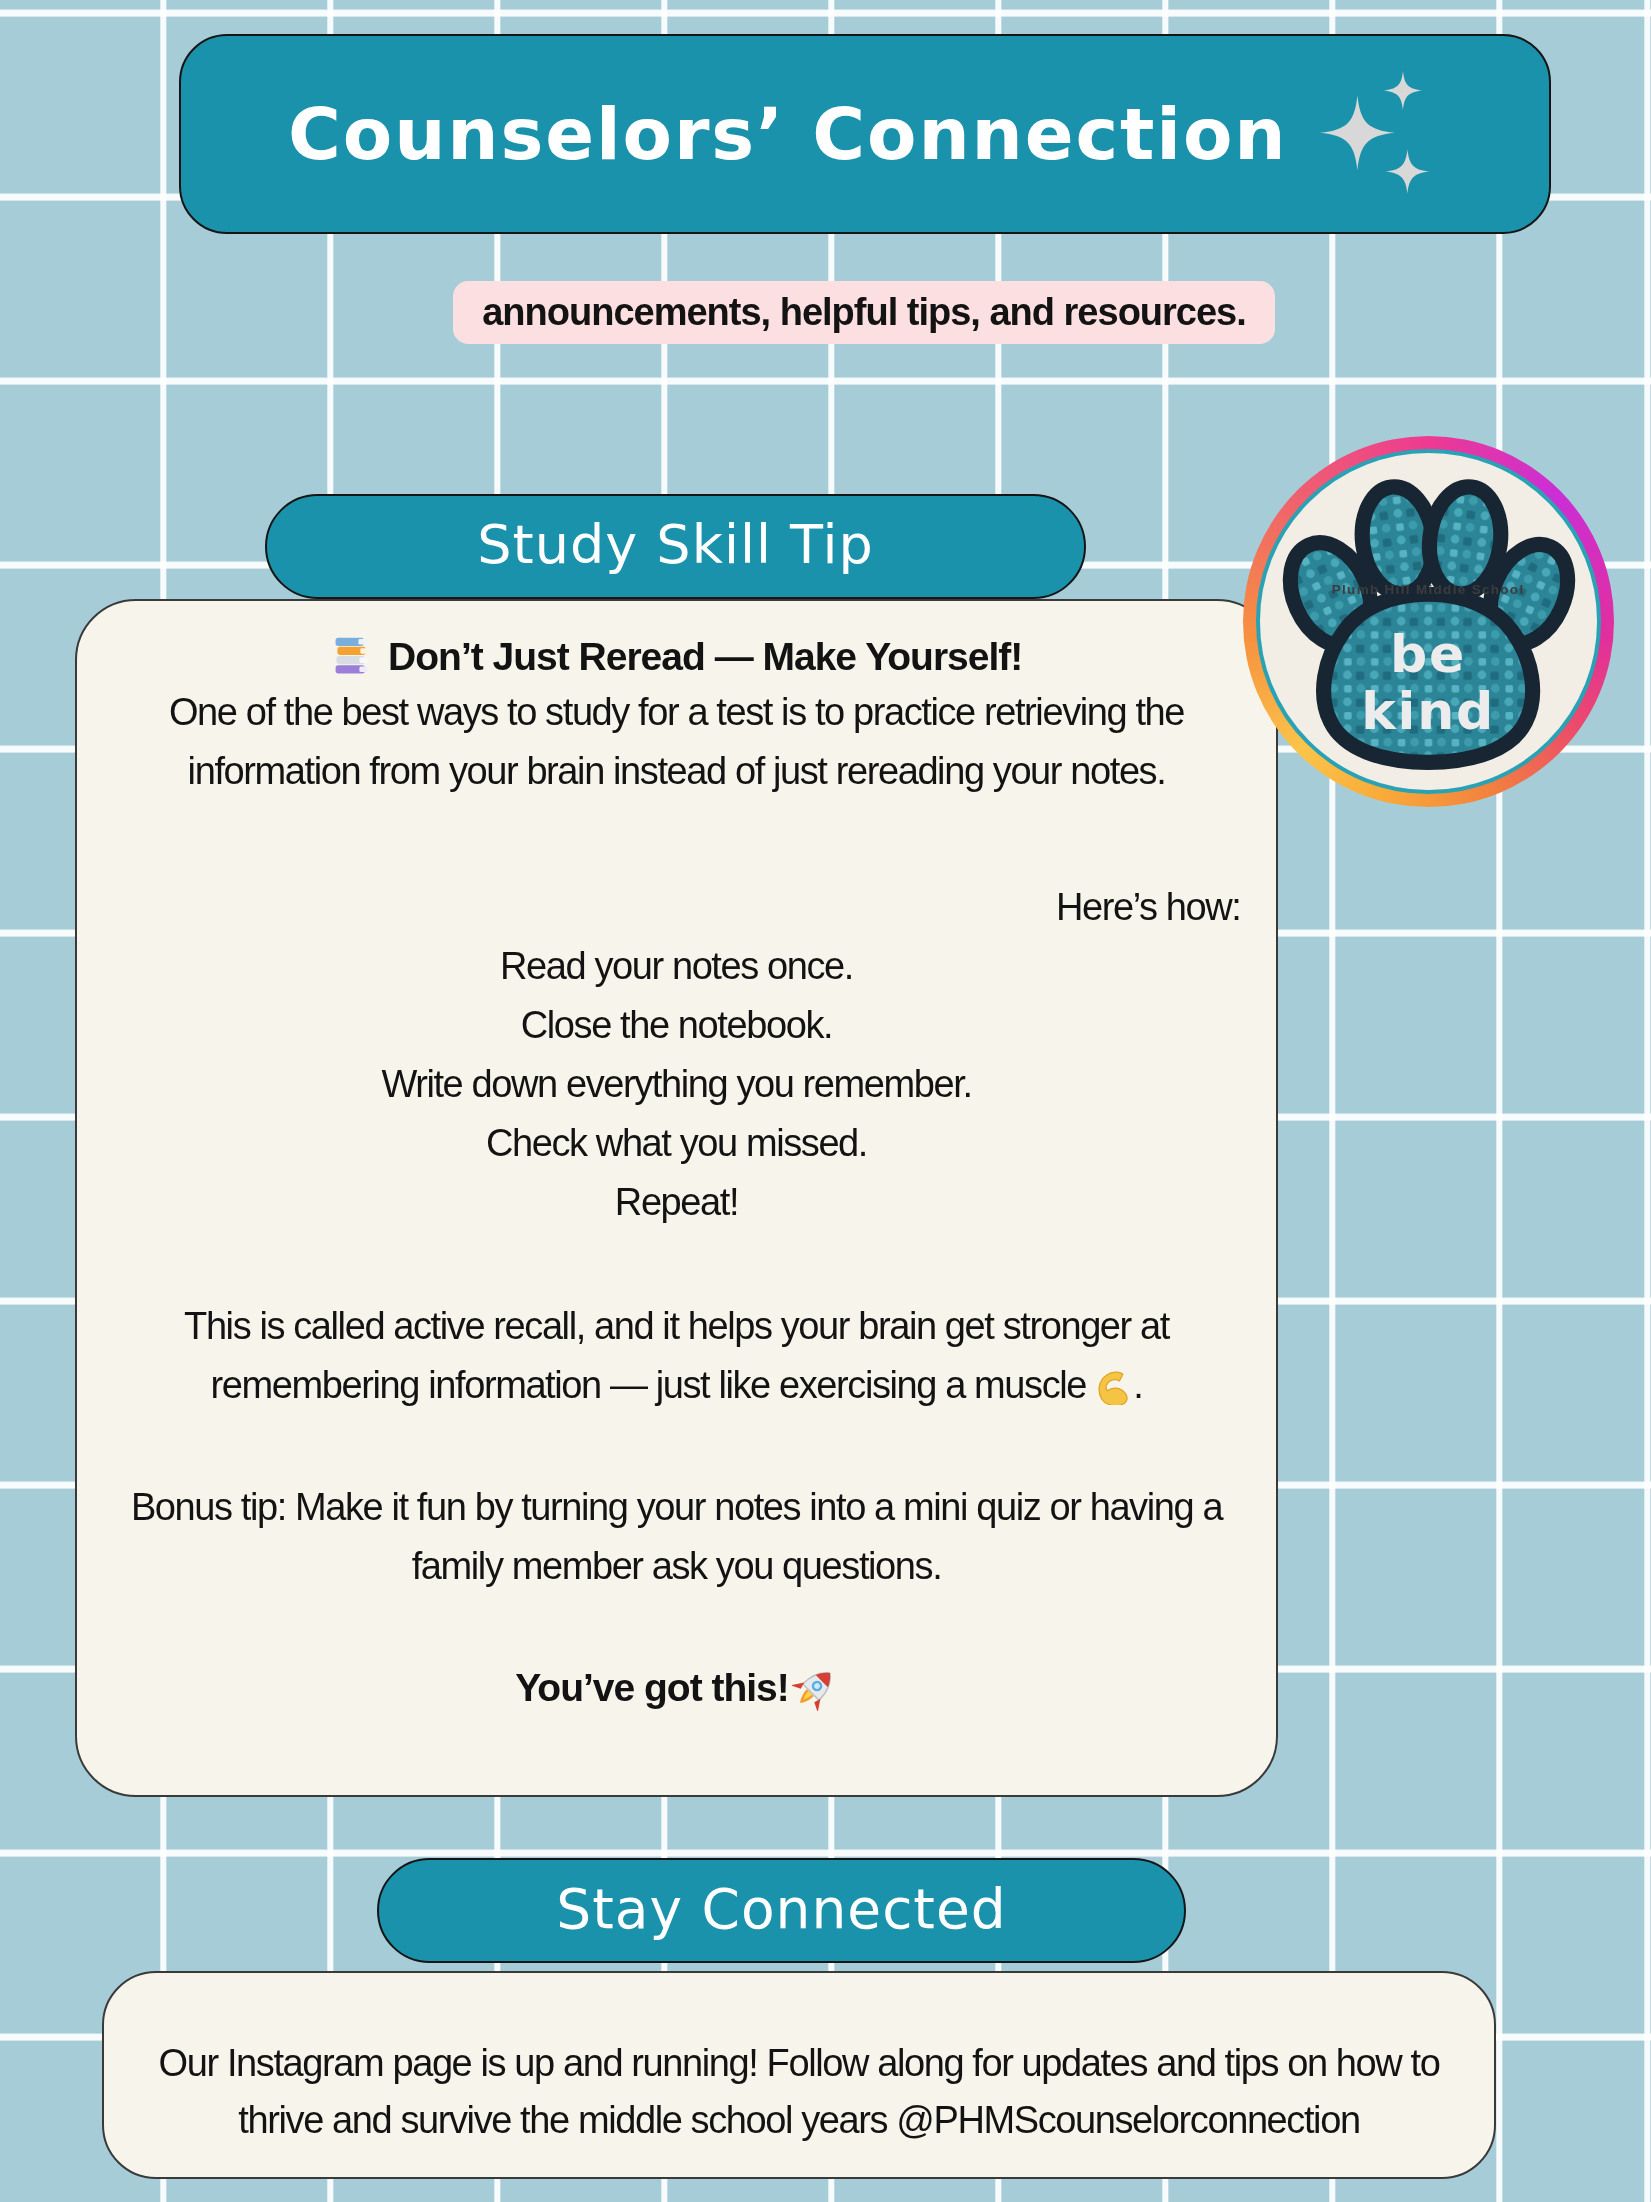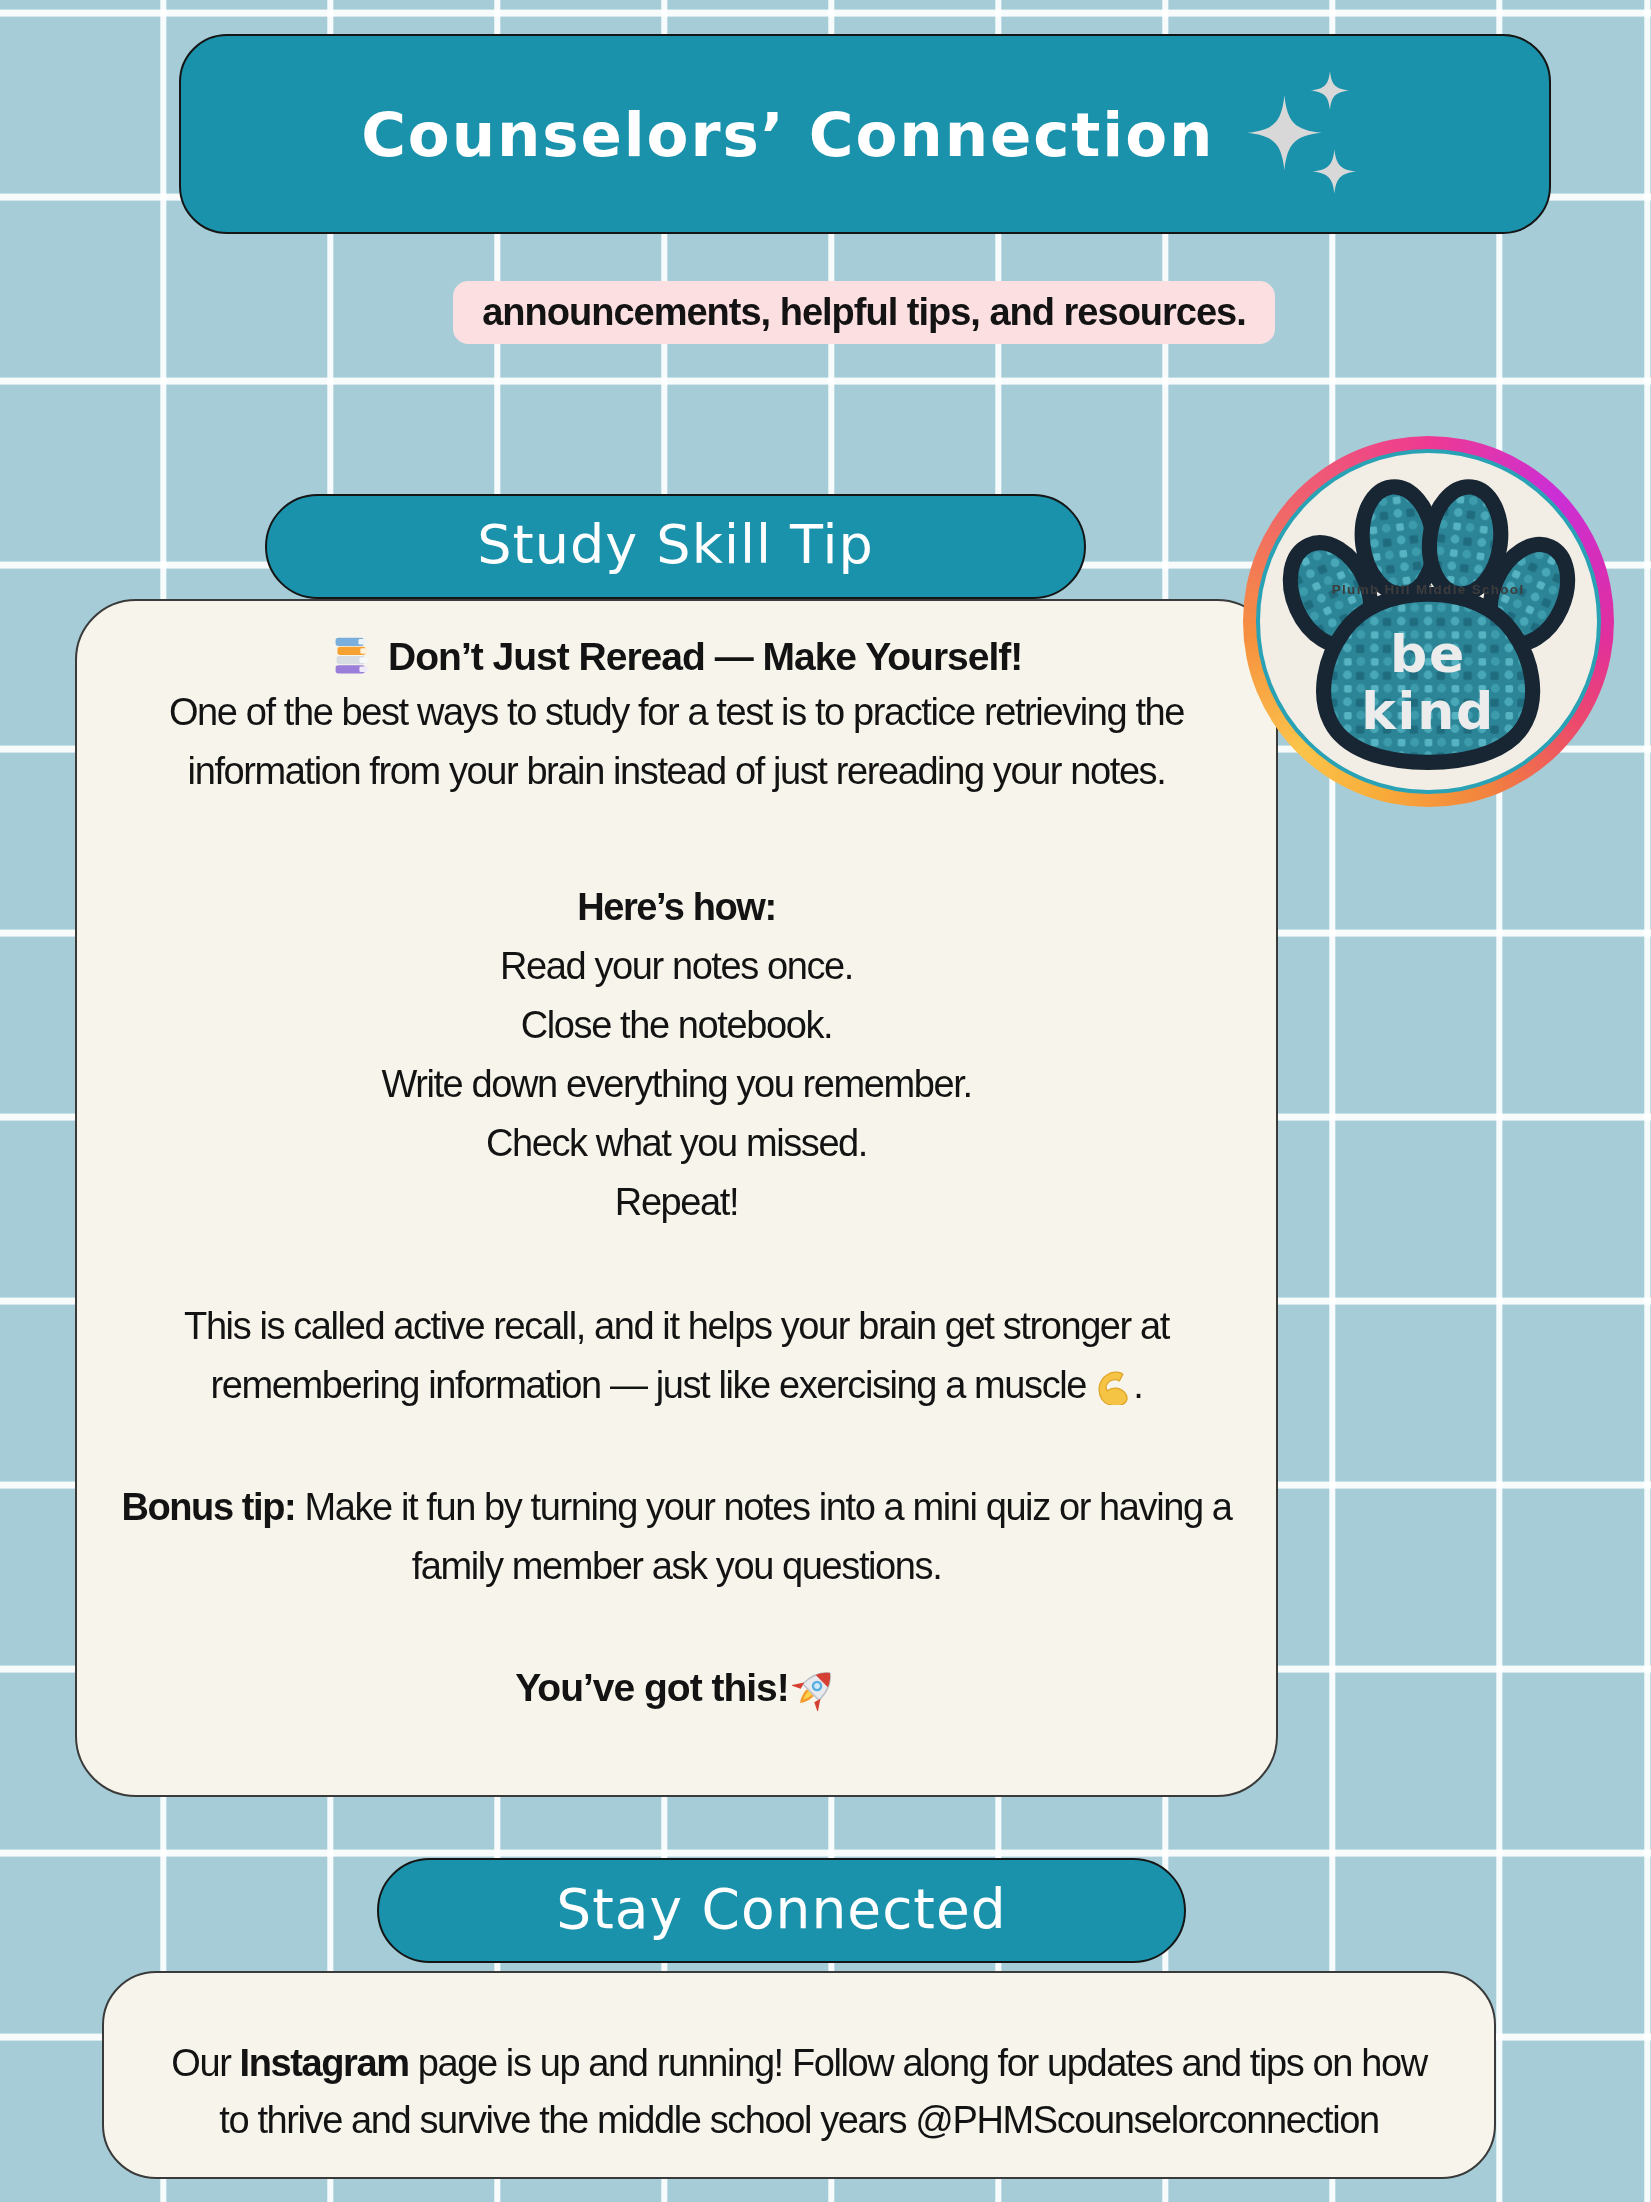--- a/index.html
+++ b/index.html
@@ -17,21 +17,21 @@
 
   
   .banner{
     left:179px;top:34px;width:1372px;height:200px;
     background:#1a92ab;border:2.9px solid #151515;border-radius:48px;
     display:flex;align-items:center;justify-content:center;gap:32.5px;
     box-sizing:border-box;z-index:2;
   }
   .banner-title{
     font-family:"DejaVu Sans", sans-serif;font-weight:bold;
-    font-size:61px;color:#ffffff;letter-spacing:1.9px;white-space:nowrap;
+    font-size:72px;color:#ffffff;letter-spacing:1.9px;white-space:nowrap;
   }
   .sparkles{width:122px;height:143px;flex:0 0 auto;}
 
   
   .welcome{left:76px;right:0;top:281px;text-align:center;z-index:2;}
   .welcome .row{line-height:0;}
   .hl{
     display:inline-block;background:#fcdfe1;border-radius:15.3px;
     height:63px;line-height:63px;padding:0 29px;
     font-weight:bold;font-size:38px;letter-spacing:-1px;
@@ -52,21 +52,21 @@
   }
   .card-study{left:75px;top:599px;width:1203px;height:1198px;border-radius:61px;}
   .card-connect{left:102px;top:1971px;width:1394px;height:208px;border-radius:54px;}
 
   .card-inner{
     width:1128px;margin:0 auto;padding-top:28px;text-align:center;
     font-size:38px;line-height:59px;letter-spacing:-1.4px;
   }
   .title-row{display:flex;align-items:center;justify-content:center;gap:13.4px;height:54px;}
   .card-title{font-weight:bold;font-size:39px;letter-spacing:-1px;}
-  .bold{font-weight:bold;}
+  .bold{font-weight:normal;text-align:right;}
   .gap-how{margin-top:77px;}
   .gap-recall{margin-top:65px;}
   .gap-bonus{margin-top:63px;}
   .gap-closing{margin-top:62px;}
   .closing-row{display:flex;align-items:center;justify-content:center;gap:3px;height:59px;}
   .closing-text{font-weight:bold;font-size:39px;letter-spacing:-1px;}
   .inline-icon{vertical-align:-6.7px;}
 
   .connect-inner{
     width:1281px;margin:0 auto;padding-top:62px;text-align:center;

